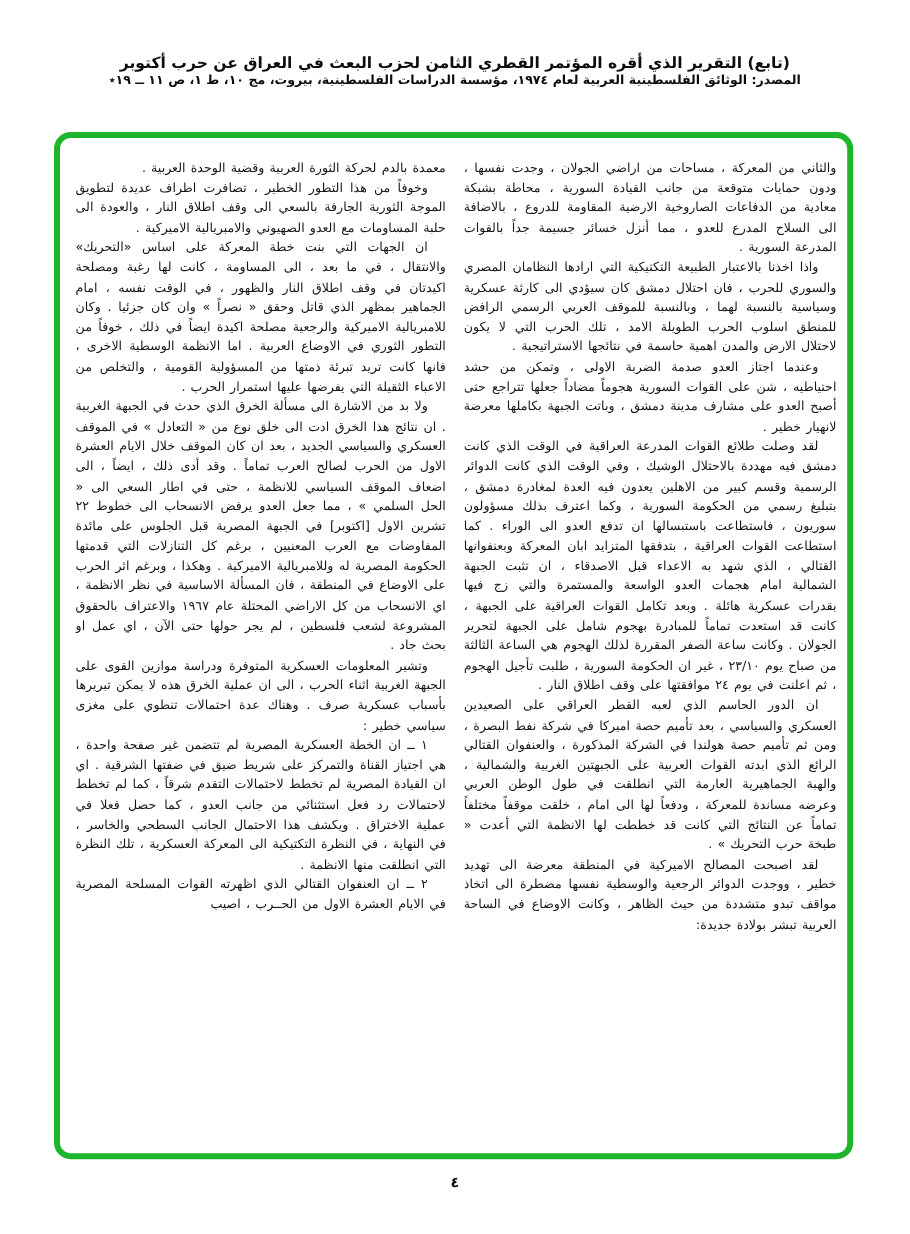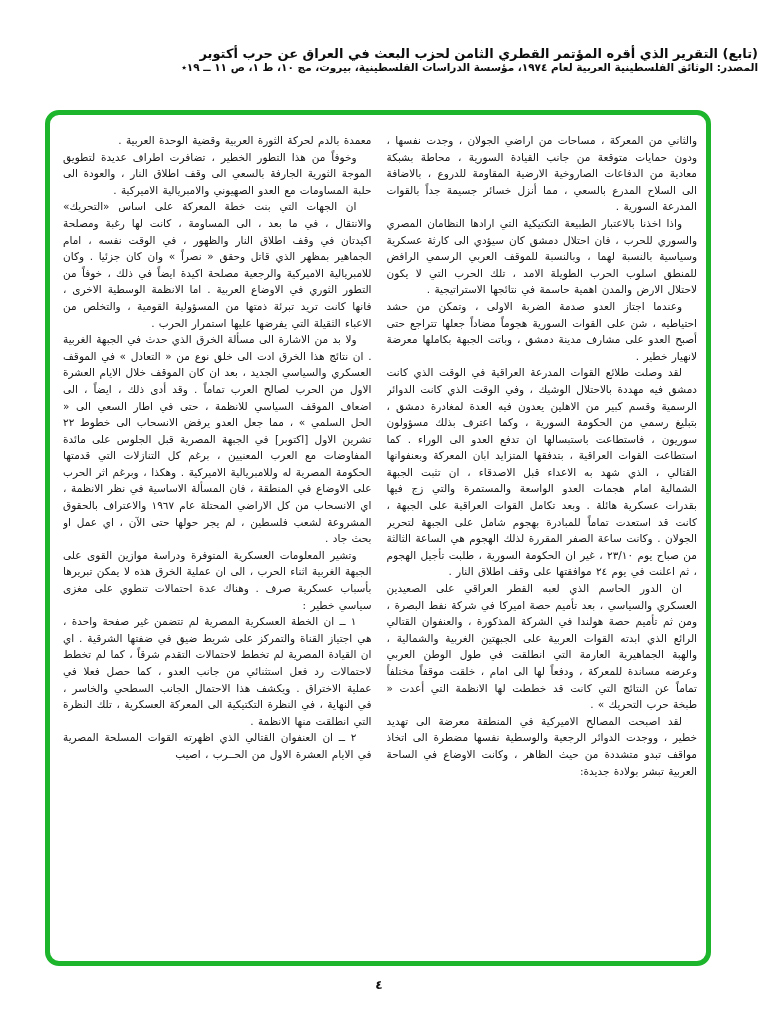--- a/index.html
+++ b/index.html
@@ -12,20 +12,21 @@
   .page {
     position: relative;
     width: 758px; height: 1028px;
     background: #ffffff;
     color: #131313;
   }
   .header {
     position: absolute;
     top: 46px; left: 0; right: 0;
     direction: rtl;
+    text-align: center;
   }
   .header .title {
     font-size: 13px;
     font-weight: bold;
     letter-spacing: 0;
     color: #0d0d0d;
   }
   .header .source {
     margin-top: 0;
     font-size: 10.5px;
@@ -77,21 +78,21 @@
 
   <div class="header">
     <div class="title">(تابع) التقرير الذي أقره المؤتمر القطري الثامن لحزب البعث في العراق عن حرب أكتوبر</div>
     <div class="source">المصدر: الوثائق الفلسطينية العربية لعام ١٩٧٤، مؤسسة الدراسات الفلسطينية، بيروت، مج ١٠، ط ١، ص ١١ ــ ١٩٭</div>
   </div>
 
   <div class="green-box">
     <div class="columns">
 
       <div class="col col-right">
-        <p class="cont">والثاني من المعركة ، مساحات من اراضي الجولان ، وجدت نفسها ، ودون حمايات متوقعة من جانب القيادة السورية ، محاطة بشبكة معادية من الدفاعات الصاروخية الارضية المقاومة للدروع ، بالاضافة الى السلاح المدرع بالسعي ، مما أنزل خسائر جسيمة جداً بالقوات المدرعة السورية .</p>
+        <p class="cont">والثاني من المعركة ، مساحات من اراضي الجولان ، وجدت نفسها ، ودون حمايات متوقعة من جانب القيادة السورية ، محاطة بشبكة معادية من الدفاعات الصاروخية الارضية المقاومة للدروع ، بالاضافة الى السلاح المدرع للعدو ، مما أنزل خسائر جسيمة جداً بالقوات المدرعة السورية .</p>
         <p>واذا اخذنا بالاعتبار الطبيعة التكتيكية التي ارادها النظامان المصري والسوري للحرب ، فان احتلال دمشق كان سيؤدي الى كارثة عسكرية وسياسية بالنسبة لهما ، وبالنسبة للموقف العربي الرسمي الرافض للمنطق اسلوب الحرب الطويلة الامد ، تلك الحرب التي لا يكون لاحتلال الارض والمدن اهمية حاسمة في نتائجها الاستراتيجية .</p>
         <p>وعندما اجتاز العدو صدمة الضربة الاولى ، وتمكن من حشد احتياطيه ، شن على القوات السورية هجوماً مضاداً جعلها تتراجع حتى أصبح العدو على مشارف مدينة دمشق ، وباتت الجبهة بكاملها معرضة لانهيار خطير .</p>
         <p>لقد وصلت طلائع القوات المدرعة العراقية في الوقت الذي كانت دمشق فيه مهددة بالاحتلال الوشيك ، وفي الوقت الذي كانت الدوائر الرسمية وقسم كبير من الاهلين يعدون فيه العدة لمغادرة دمشق ، بتبليغ رسمي من الحكومة السورية ، وكما اعترف بذلك مسؤولون سوريون ، فاستطاعت باستبسالها ان تدفع العدو الى الوراء . كما استطاعت القوات العراقية ، بتدفقها المتزايد ابان المعركة وبعنفوانها القتالي ، الذي شهد به الاعداء قبل الاصدقاء ، ان تثبت الجبهة الشمالية امام هجمات العدو الواسعة والمستمرة والتي زج فيها بقدرات عسكرية هائلة . وبعد تكامل القوات العراقية على الجبهة ، كانت قد استعدت تماماً للمبادرة بهجوم شامل على الجبهة لتحرير الجولان . وكانت ساعة الصفر المقررة لذلك الهجوم هي الساعة الثالثة من صباح يوم ٢٣/١٠ ، غير ان الحكومة السورية ، طلبت تأجيل الهجوم ، ثم اعلنت في يوم ٢٤ موافقتها على وقف اطلاق النار .</p>
         <p>ان الدور الحاسم الذي لعبه القطر العراقي على الصعيدين العسكري والسياسي ، بعد تأميم حصة اميركا في شركة نفط البصرة ، ومن ثم تأميم حصة هولندا في الشركة المذكورة ، والعنفوان القتالي الرائع الذي ابدته القوات العربية على الجبهتين الغربية والشمالية ، والهبة الجماهيرية العارمة التي انطلقت في طول الوطن العربي وعرضه مساندة للمعركة ، ودفعاً لها الى امام ، خلقت موقفاً مختلفاً تماماً عن النتائج التي كانت قد خططت لها الانظمة التي أعدت « طبخة حرب التحريك » .</p>
         <p>لقد اصبحت المصالح الاميركية في المنطقة معرضة الى تهديد خطير ، ووجدت الدوائر الرجعية والوسطية نفسها مضطرة الى اتخاذ مواقف تبدو متشددة من حيث الظاهر ، وكانت الاوضاع في الساحة العربية تبشر بولادة جديدة:</p>
       </div>
 
       <div class="col col-left">
         <p class="cont">معمدة بالدم لحركة الثورة العربية وقضية الوحدة العربية .</p>
         <p>وخوفاً من هذا التطور الخطير ، تضافرت اطراف عديدة لتطويق الموجة الثورية الجارفة بالسعي الى وقف اطلاق النار ، والعودة الى حلبة المساومات مع العدو الصهيوني والامبريالية الاميركية .</p>

